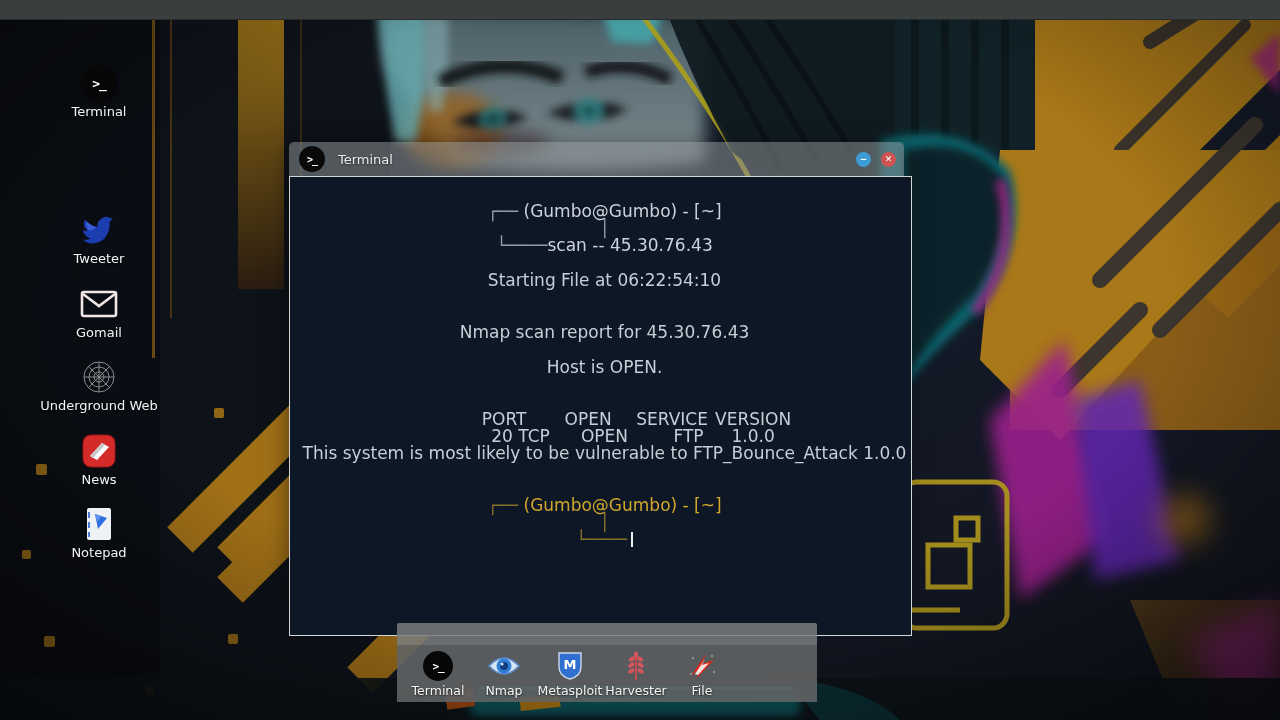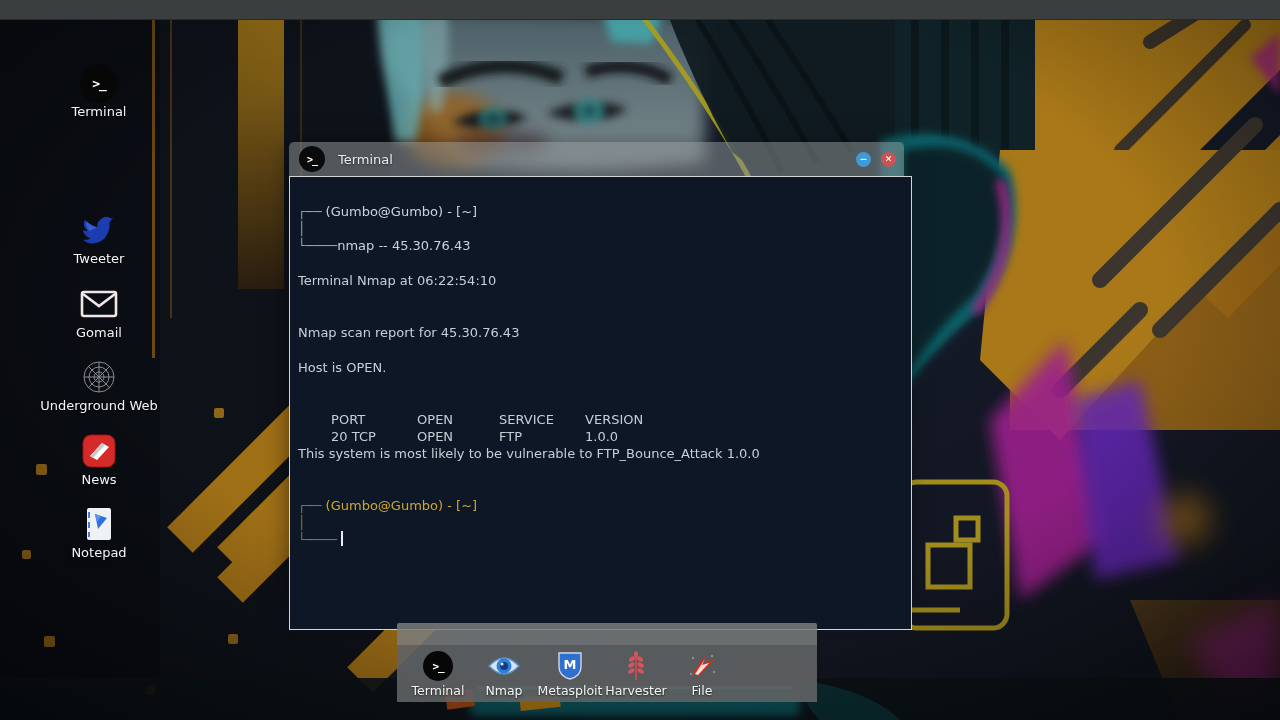--- a/index.html
+++ b/index.html
@@ -38,22 +38,22 @@
   .tb-title{margin-left:13px;font-size:13px;color:#e8ebec;
             text-shadow:0 1px 2px rgba(0,0,0,.5);}
   .tb-buttons{margin-left:auto;margin-right:8px;display:flex;gap:10px;}
   .tb-btn{width:15px;height:15px;border-radius:50%;display:flex;align-items:center;
           justify-content:center;font-size:9px;font-weight:bold;color:#fff;cursor:pointer;}
   .btn-min{background:#3d9bd6;}
   .btn-close{background:#cd5252;}
 
   .term-body{position:absolute;left:0;top:34px;width:613px;height:422px;
              background:#0d1726;border:1px solid #d3d5d6;
-             padding:26px 0 4px 8px;box-sizing:content-box;
-             font-size:13px;line-height:17px;color:#c7cfd6;}
+             padding:26px 0 10px 8px;box-sizing:content-box;
+             font-size:17px;line-height:17px;color:#c7cfd6;text-align:center;}
   .tline{height:17px;white-space:pre;}
   .sp17{height:17px;} .sp18{height:18px;} .sp35{height:35px;}
   .p1-box{color:#97a0a7;} .p1-txt{color:#ccd3da;}
   .p2-box{color:#8a7428;} .p2-txt{color:#d2a62c;}
   .tcol1{display:inline-block;width:86px;}
   .tcol2{display:inline-block;width:82px;}
   .tcol3{display:inline-block;width:86px;}
   .cursor{display:inline-block;width:2px;height:15px;background:#eceff1;
           margin-left:4px;vertical-align:-2px;}
 
@@ -293,23 +293,23 @@
       <div class="tb-title">Terminal</div>
       <div class="tb-buttons">
         <div class="tb-btn btn-min">−</div>
         <div class="tb-btn btn-close">✕</div>
       </div>
     </div>
 
     <div class="term-body">
       <div class="tline"><span class="p1-box">┌──</span><span class="p1-txt"> (Gumbo@Gumbo) - [~]</span></div>
       <div class="tline p1-box">│</div>
-      <div class="tline"><span class="p1-box">└────</span><span class="p1-txt">nmap -- 45.30.76.43</span></div>
+      <div class="tline"><span class="p1-box">└────</span><span class="p1-txt">scan -- 45.30.76.43</span></div>
       <div class="sp18"></div>
-      <div class="tline">Terminal Nmap at 06:22:54:10</div>
+      <div class="tline">Starting File at 06:22:54:10</div>
       <div class="sp35"></div>
       <div class="tline">Nmap scan report for 45.30.76.43</div>
       <div class="sp18"></div>
       <div class="tline">Host is OPEN.</div>
       <div class="sp18"></div>
       <div class="tline">
         <span class="tcol1">PORT</span><span class="tcol2">OPEN</span><span class="tcol3">SERVICE</span><span>VERSION</span>
       </div>
       <div class="tline">
         <span class="tcol1">20 TCP</span><span class="tcol2">OPEN</span><span class="tcol3">FTP</span><span>1.0.0</span>

